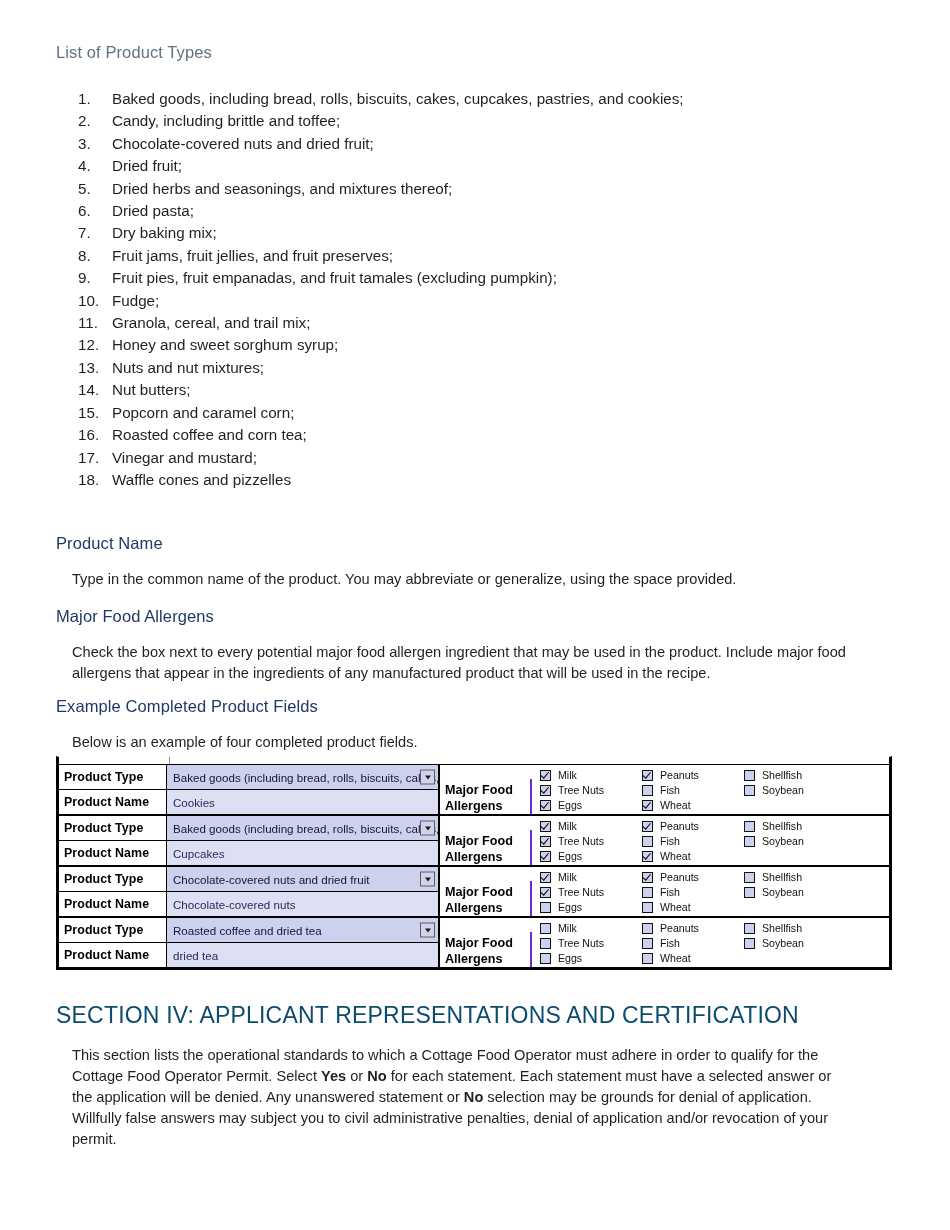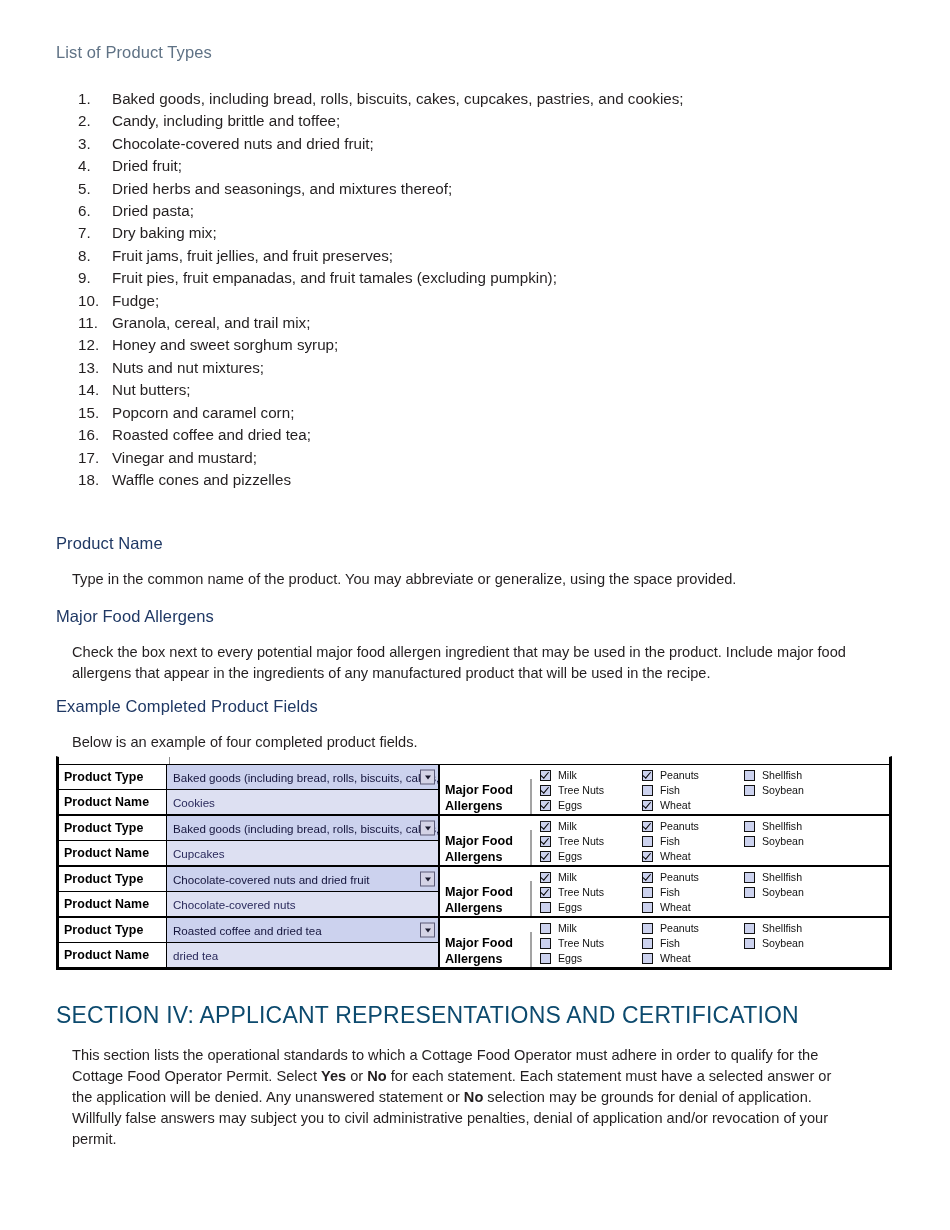--- a/index.html
+++ b/index.html
@@ -174,21 +174,21 @@
     display: block;
     width: 0; height: 0;
     border-left: 3.5px solid transparent;
     border-right: 3.5px solid transparent;
     border-top: 4px solid #1a1a2e;
   }
 
   .mid-col {
     width: 92px;
     flex: 0 0 92px;
-    border-right: 2px solid #a3a3a3;
+    border-right: 2px solid #6d28d9;
     box-sizing: border-box;
     font-size: 12.6px;
     font-weight: 700;
     color: #000;
     padding: 3px 0 0 5px;
     line-height: 16px;
     background: #ffffff;
   }
   .allg-col {
     flex: 1 1 auto;
@@ -294,21 +294,21 @@
       <div class="li">
         <span class="li-num">14.</span>
         <span class="li-text">Nut butters;</span>
       </div>
       <div class="li">
         <span class="li-num">15.</span>
         <span class="li-text">Popcorn and caramel corn;</span>
       </div>
       <div class="li">
         <span class="li-num">16.</span>
-        <span class="li-text">Roasted coffee and dried tea;</span>
+        <span class="li-text">Roasted coffee and corn tea;</span>
       </div>
       <div class="li">
         <span class="li-num">17.</span>
         <span class="li-text">Vinegar and mustard;</span>
       </div>
       <div class="li">
         <span class="li-num">18.</span>
         <span class="li-text">Waffle cones and pizzelles</span>
       </div>
     </div>

